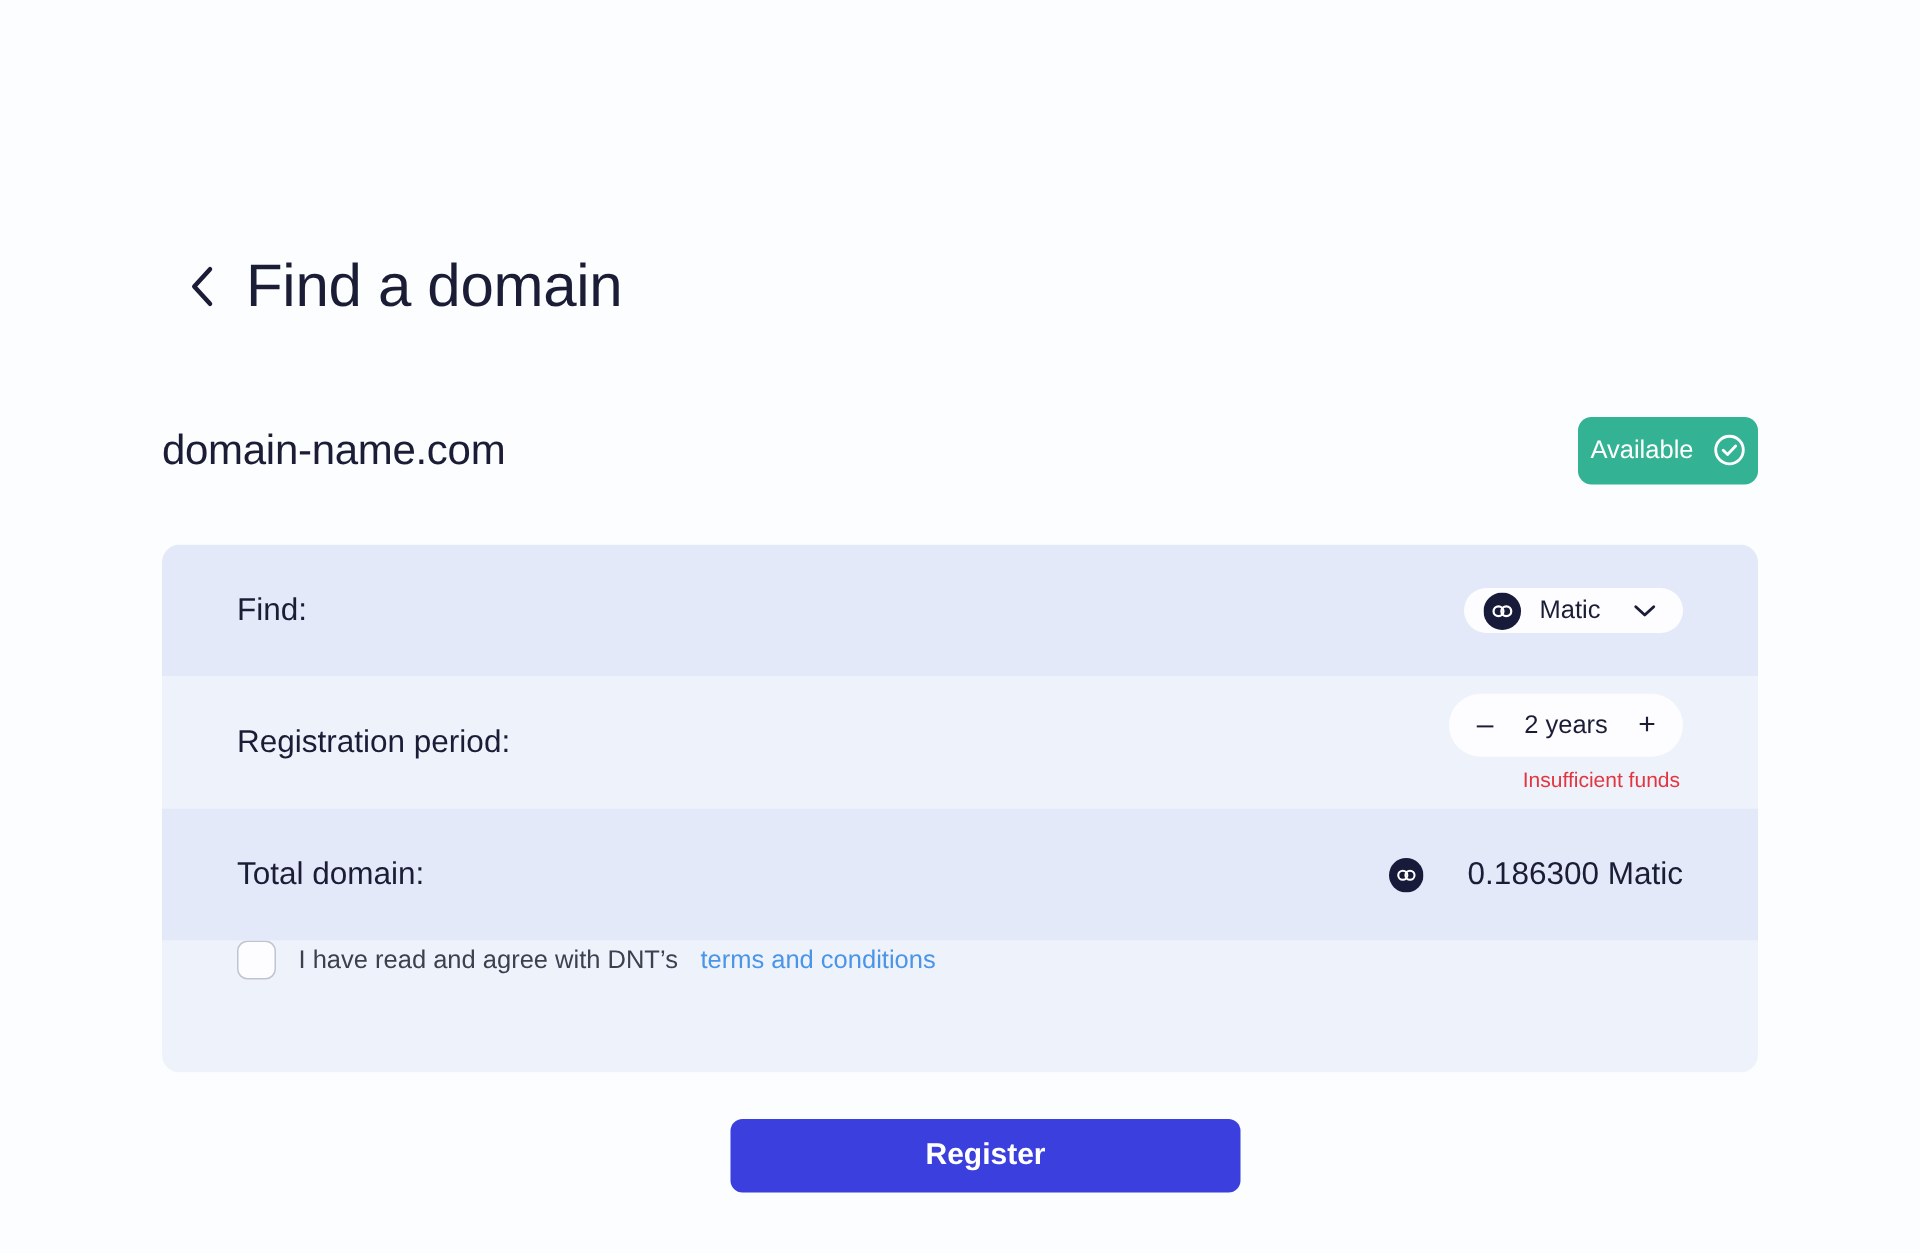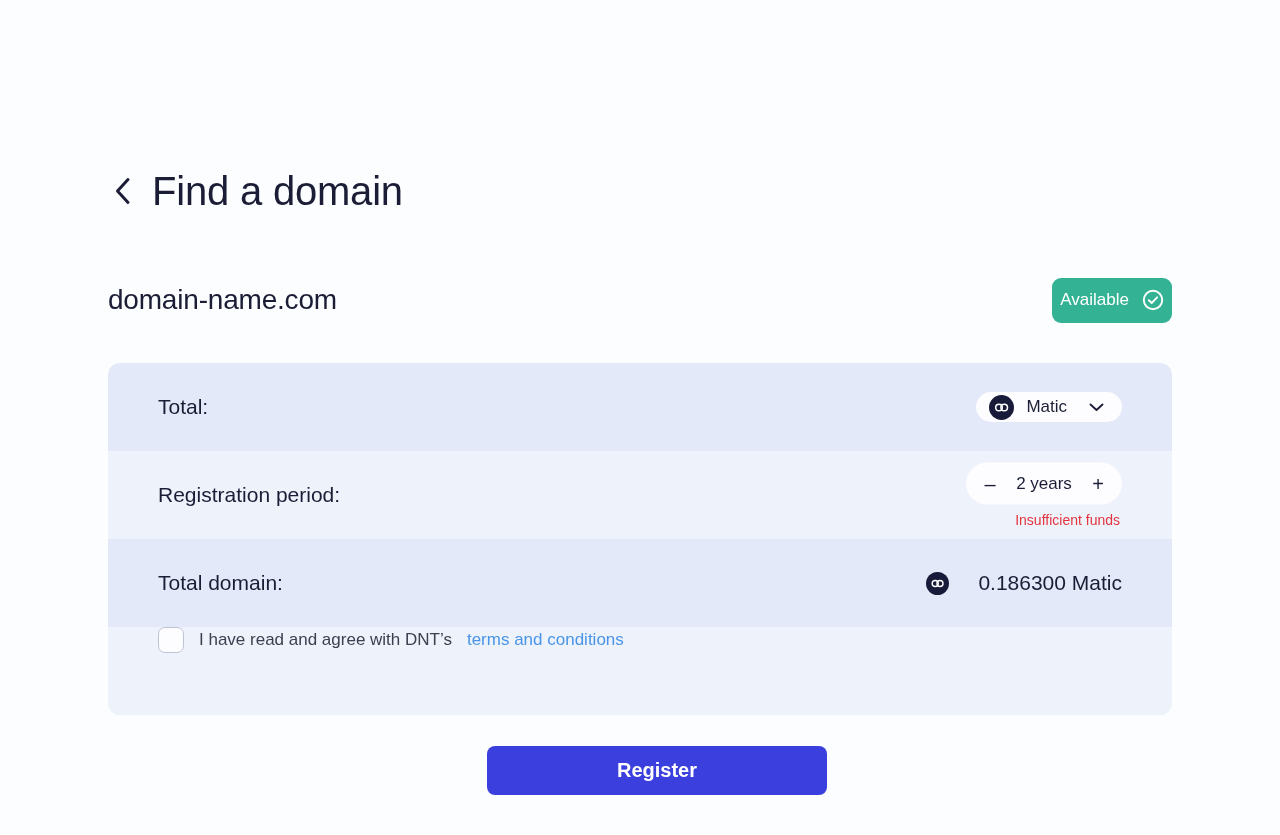--- a/index.html
+++ b/index.html
@@ -16,21 +16,21 @@
     position: relative;
     width: 1280px;
     height: 835px;
     background: #fbfdfe;
     overflow: hidden;
   }
 
   
   .header {
     position: absolute;
-    left: 108px;
+    left: 120px;
     top: 168px;
     display: flex;
     align-items: center;
     gap: 16px;
   }
 
   .back-btn {
     width: 28px;
     height: 46px;
     display: flex;
@@ -261,21 +261,21 @@
           <circle cx="11" cy="11" r="9.2" stroke="#ffffff" stroke-width="1.9"></circle>
           <path d="M6.8 11.2 L9.7 14 L15.1 8.3" stroke="#ffffff" stroke-width="1.9" stroke-linecap="round" stroke-linejoin="round"></path>
         </svg>
       </span>
     </button>
   </div>
 
   <div class="card">
 
     <div class="row alt-dark">
-      <span class="row-label">Total:</span>
+      <span class="row-label">Find:</span>
       <button class="coin-select">
         <span>
           <svg class="coin-icon" width="25" height="25" viewBox="0 0 25 25">
             <circle cx="12.5" cy="12.5" r="12.5" fill="#171b39"></circle>
             <g fill="none" stroke="#ffffff" stroke-width="1.5">
               <circle cx="10" cy="12.5" r="3.3"></circle>
               <circle cx="15.2" cy="12.5" r="3.3"></circle>
             </g>
           </svg>
         </span>

